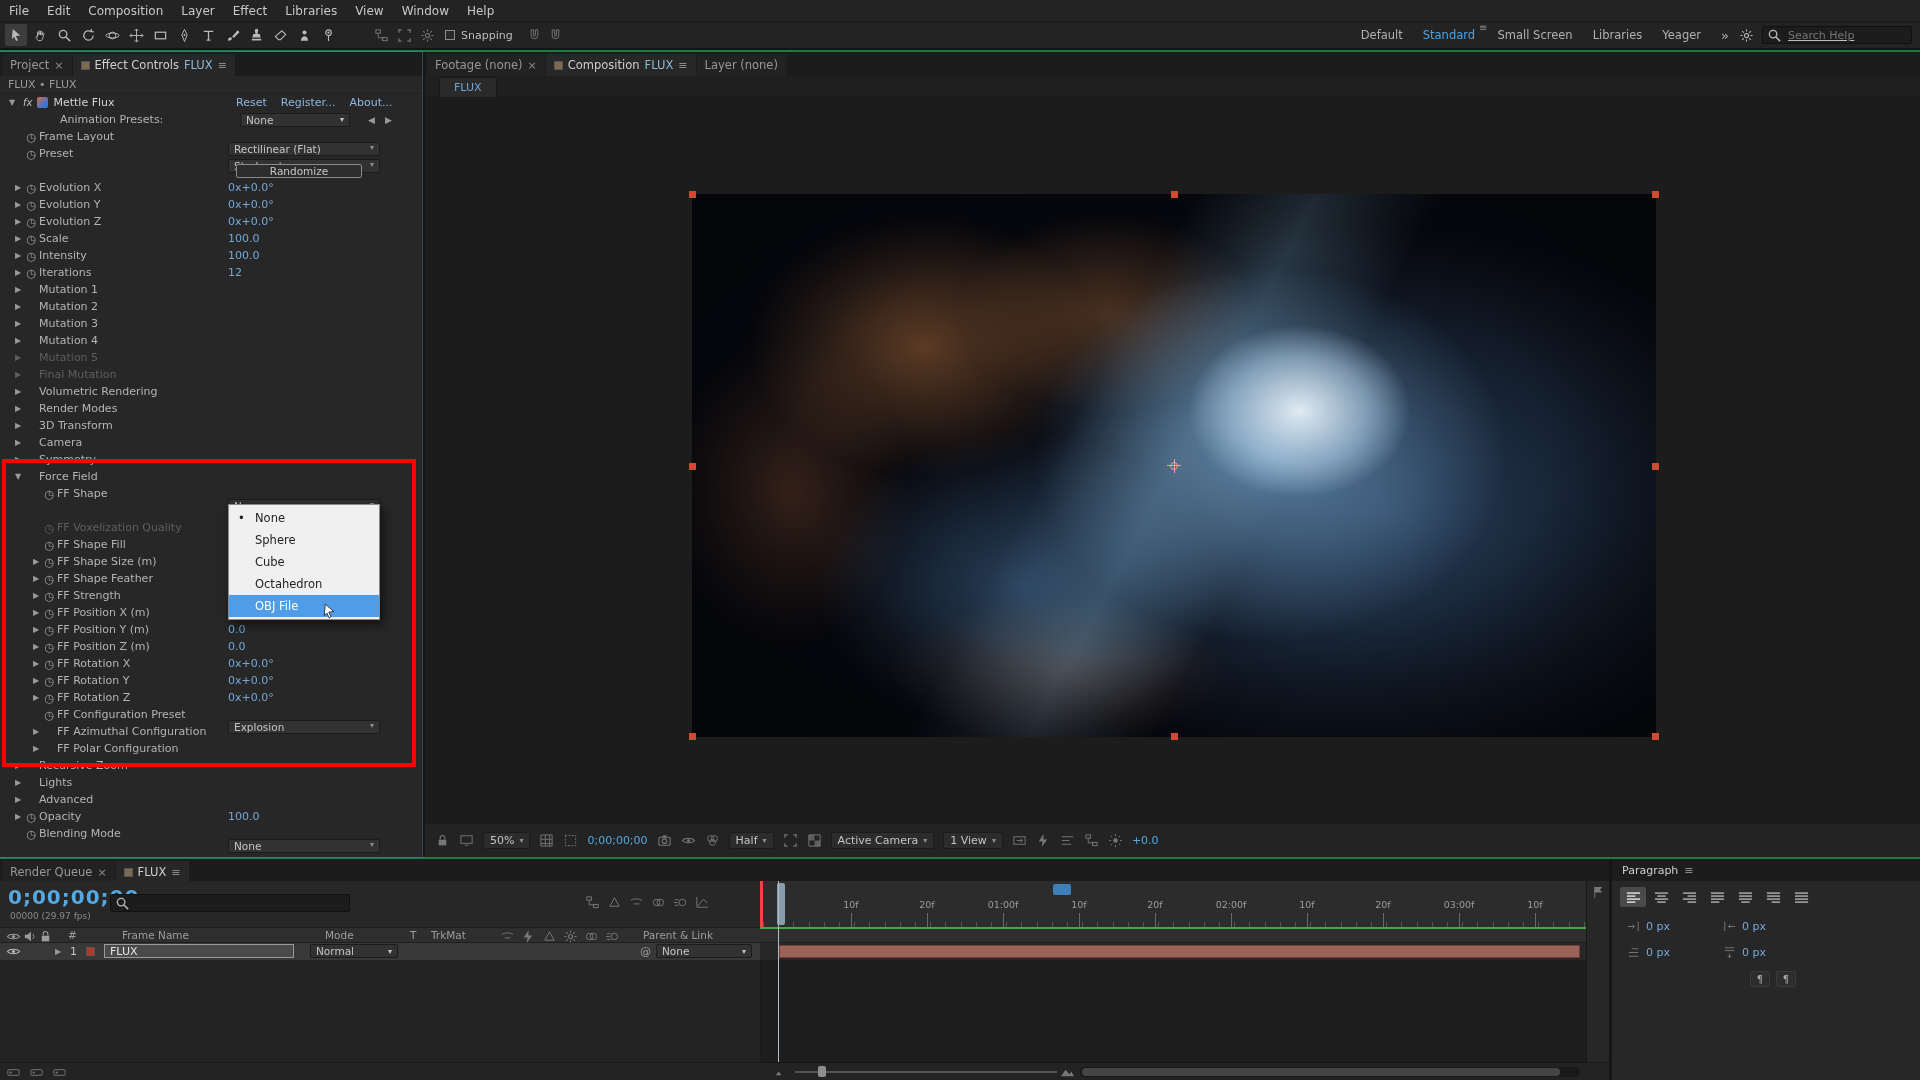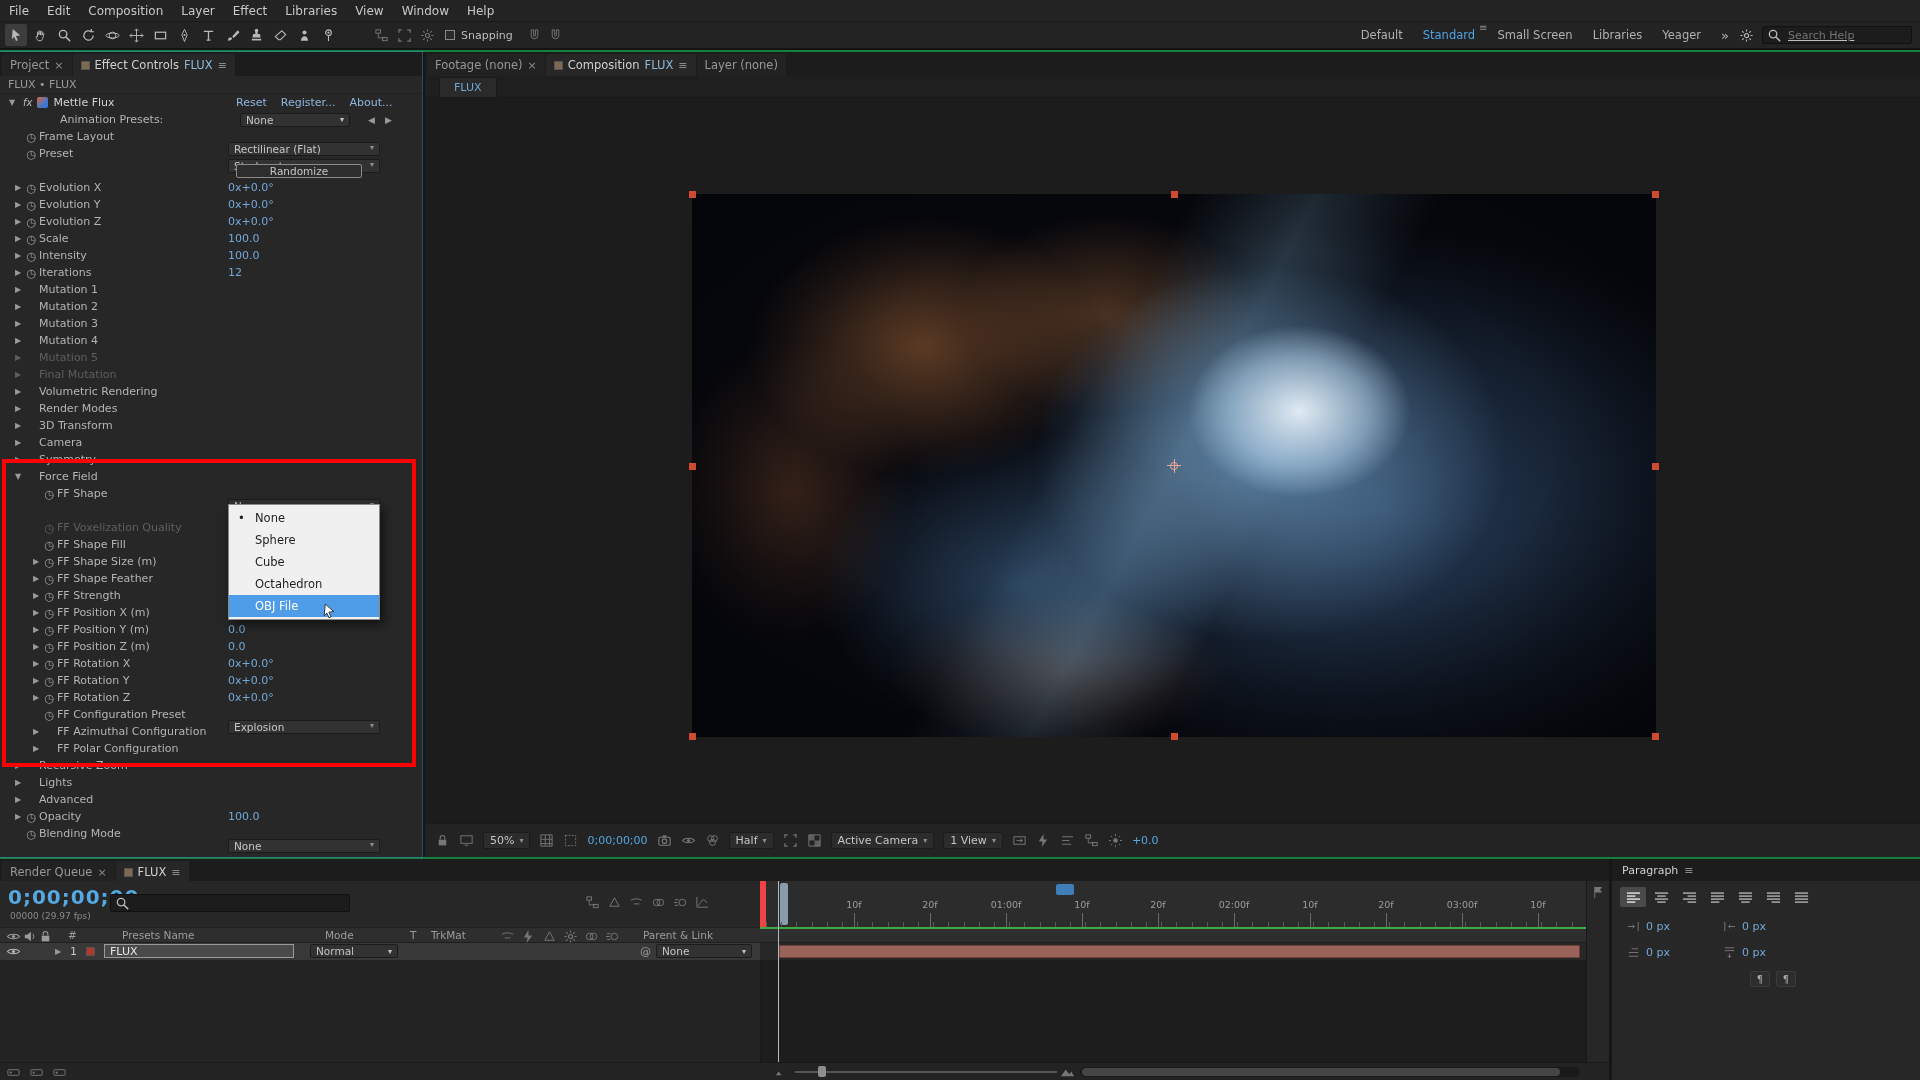--- a/index.html
+++ b/index.html
@@ -93,21 +93,21 @@
   .ct-text{color:#c4c4c4;}
   .ct-text.acc{color:var(--timecode-cyan);}
   
   .tl-panel{left:0;top:0;width:1609px;height:221px;}
   .tl-controls{position:absolute;left:0;top:22px;width:760px;height:46px;background:#272727;}
   .tl-timecode{position:absolute;left:8px;top:4px;font-size:20px;letter-spacing:1px;color:var(--timecode-cyan);font-weight:bold;}
   .tl-frameinfo{position:absolute;left:10px;top:30px;font-size:9px;color:#8a8a8a;}
   .tl-search{position:absolute;left:110px;top:13px;width:240px;height:18px;background:#1c1c1c;border:1px solid #111;border-radius:2px;display:flex;align-items:center;padding:0 4px;gap:4px;}
   .tl-search input{background:transparent;border:none;outline:none;color:#bdbdbd;width:200px;font-family:inherit;font-size:11px;}
   .tl-optionicons{position:absolute;left:585px;top:14px;display:flex;gap:7px;}
-  .ruler{position:absolute;left:760px;top:22px;width:826px;height:46px;background:#2c2c2c;border-left:6px solid #ef4444;}
+  .ruler{position:absolute;left:760px;top:22px;width:826px;height:46px;background:#2c2c2c;border-left:3px solid #ef4444;}
   .ruler:after{content:"";position:absolute;left:0;right:0;bottom:0;height:5px;
     background:repeating-linear-gradient(90deg,#565656 0 1px,rgba(0,0,0,0) 1px 15.2px);}
   .ruler-label{position:absolute;top:18px;width:36px;margin-left:-18px;text-align:center;font-size:9.5px;color:#9c9c9c;}
   .ruler-tick{position:absolute;top:32px;width:1px;height:14px;background:#6a6a6a;}
   .tl-marker{position:absolute;left:290px;top:3px;width:18px;height:11px;background:#3e7fb8;border-radius:2px;}
   .playcaret{position:absolute;left:14px;top:2px;width:8px;height:42px;background:#93a9b8;border-radius:2px;opacity:.9;}
   .playline{position:absolute;left:778px;top:22px;height:181px;width:1px;background:#aebcc6;z-index:4;}
   .tl-header{position:absolute;left:0;top:68px;width:760px;height:16px;background:#2e2e2e;border-top:1px solid #1f1f1f;border-bottom:1px solid #1f1f1f;}
   .tl-header span.col{position:absolute;top:0;line-height:15px;color:#9c9c9c;font-size:10.5px;}
   .tl-header-right{position:absolute;left:760px;top:68px;width:826px;height:16px;background:#2e2e2e;border-top:1px solid #1f1f1f;border-bottom:1px solid #1f1f1f;}
@@ -848,21 +848,21 @@
               <path d="M11.5 5.5a3.5 3.5 0 010 5" fill="none" stroke="currentColor"></path>
             </svg>
           </span>
         <span class="col icon" style="left:38px;top:1px" id="h-lock">
             <svg viewBox="0 0 16 16">
               <rect x="4" y="7.2" width="8" height="6" fill="currentColor"></rect>
               <path d="M5.5 7V5.2a2.5 2.5 0 015 0V7" fill="none" stroke="currentColor" stroke-width="1.2"></path>
             </svg>
           </span>
         <span class="col" style="left:68px">#</span>
-        <span class="col" style="left:122px">Presets Name</span>
+        <span class="col" style="left:122px">Frame Name</span>
         <span class="col" style="left:325px">Mode</span>
         <span class="col" style="left:410px">T</span>
         <span class="col" style="left:431px">TrkMat</span>
         <span class="col" id="h-switches" style="left:500px;top:1px;display:flex;gap:6px">
             <span class="icon dimicon">
               <svg viewBox="0 0 16 16">
                 <path d="M2 6c2-2.5 10-2.5 12 0M5 9.5h6" stroke="currentColor" fill="none"></path>
               </svg>
             </span>
             <span class="icon dimicon">

